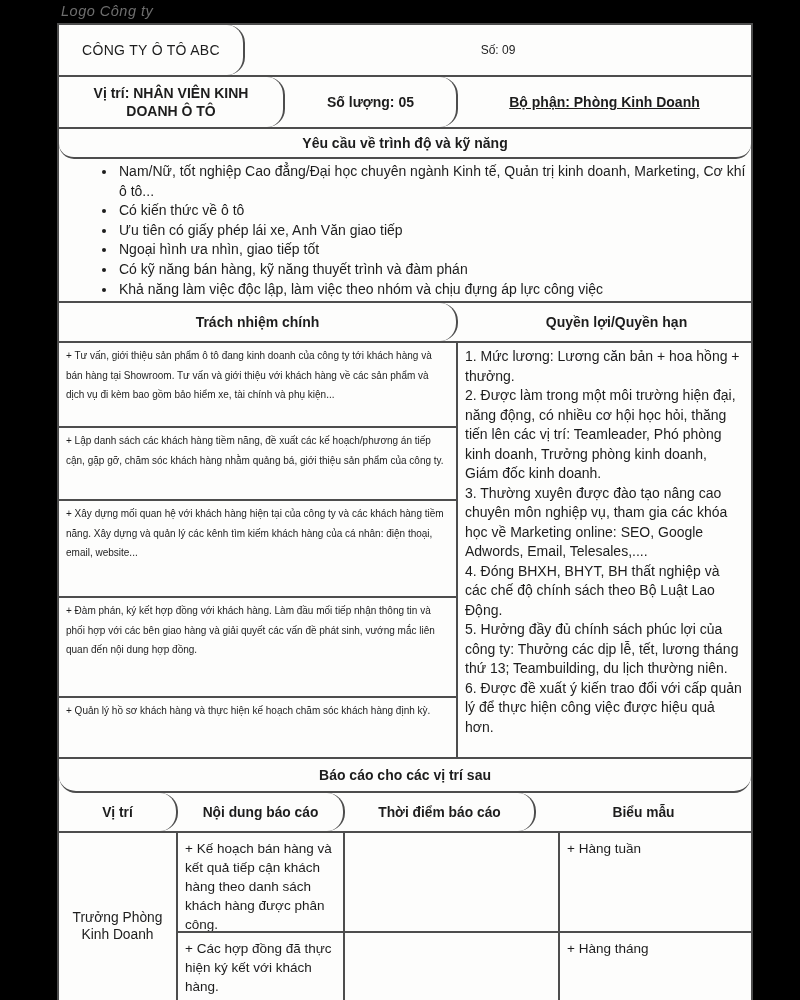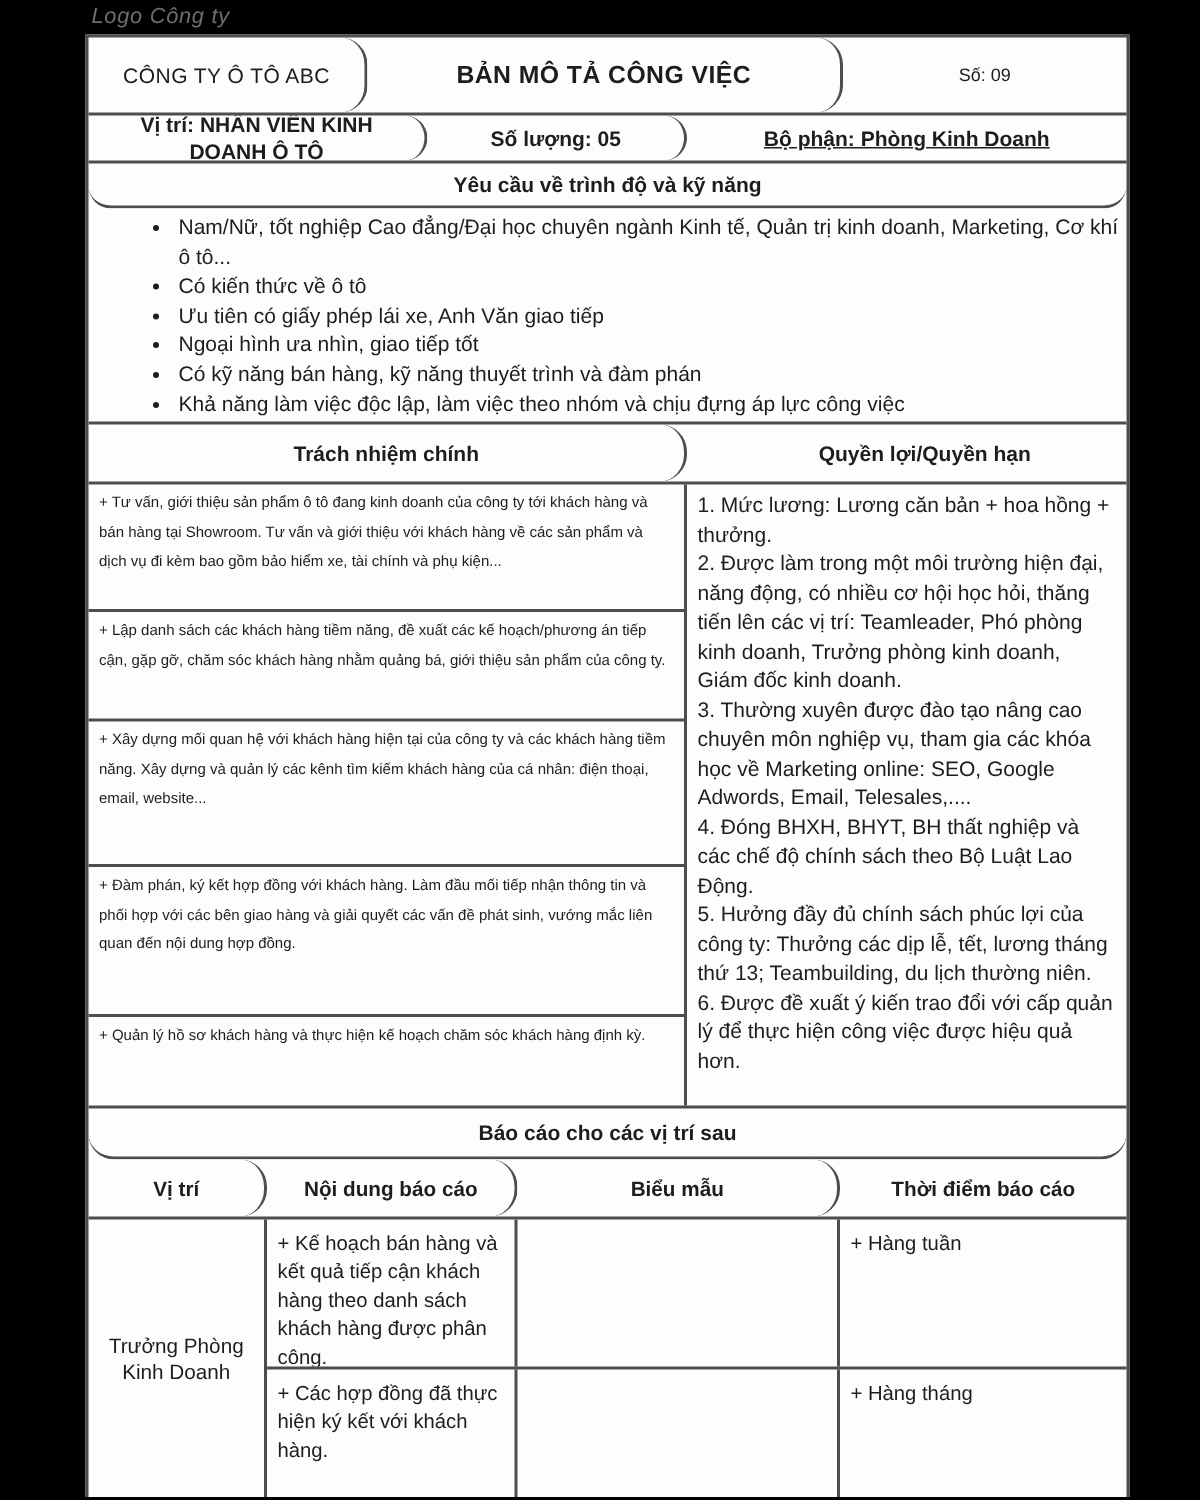--- a/index.html
+++ b/index.html
@@ -23,21 +23,21 @@
   .c:last-child { border-right:none; }
   .cc { display:flex; align-items:center; justify-content:center; text-align:center;border-radius:18px; }
   .b { font-weight:bold; }
 
   .r1 { height:52px; }
   .r1 .w1 { width:186px; } .r1 .w2 { width:317px; } .r1 .w3 { flex:1; }
   .company { font-size:14px; letter-spacing:.3px; }
   .title   { font-size:16.5px; letter-spacing:.3px; }
   .docnum  { font-size:12px; }
 
-  .r2 { height:32px; }
+  .r2 { height:52px; }
   .r2 .w1 { width:226px; } .r2 .w2 { width:173px; } .r2 .w3 { flex:1;text-decoration:underline; }
   .r2 .c { font-size:14px; line-height:18px; padding:0 14px; }
 
   .r3 { height:30px; font-size:14px; }
 
   .r-req { height:144px; }
   .r-req .c { width:100%; }
   .req-list { list-style:disc; margin-top:3px; padding-left:58px; font-size:14px; line-height:19.6px; }
   .req-list li { padding-left:2px; }
 
@@ -71,21 +71,20 @@
 </head>
 <body>
 
 <div class="page">
   <div class="logo">Logo Công ty</div>
 
   <div class="doc">
 
     <div class="r r1">
       <div class="c cc w1 company">CÔNG TY Ô TÔ ABC</div>
-      <div class="c cc w2 title b">BẢN MÔ TẢ CÔNG VIỆC</div>
       <div class="c cc w3 docnum">Số: 09</div>
     </div>
 
     <div class="r r2">
       <div class="c cc w1 b">Vị trí: NHÂN VIÊN KINH DOANH Ô TÔ</div>
       <div class="c cc w2 b">Số lượng: 05</div>
       <div class="c cc w3 b">Bộ phận: Phòng Kinh Doanh</div>
     </div>
 
     <div class="r r3 cc b">Yêu cầu về trình độ và kỹ năng</div>
@@ -124,22 +123,22 @@
         <div>5. Hưởng đầy đủ chính sách phúc lợi của công ty: Thưởng các dịp lễ, tết, lương tháng thứ 13; Teambuilding, du lịch thường niên.</div>
         <div>6. Được đề xuất ý kiến trao đổi với cấp quản lý để thực hiện công việc được hiệu quả hơn.</div>
       </div>
     </div>
 
     <div class="r r-reptitle cc b">Báo cáo cho các vị trí sau</div>
 
     <div class="r r-bthead">
       <div class="c cc bw1 b">Vị trí</div>
       <div class="c cc bw2 b">Nội dung báo cáo</div>
+      <div class="c cc bw4 b">Thời điểm báo cáo</div>
       <div class="c cc bw3 b">Biểu mẫu</div>
-      <div class="c cc bw4 b">Thời điểm báo cáo</div>
     </div>
 
     <div class="bt-body">
       <div class="pos-cell">Trưởng Phòng Kinh Doanh</div>
       <div class="bt-rows">
         <div class="bt-row bt-row1">
           <div class="bt-cell cw1">+ Kế hoạch bán hàng và kết quả tiếp cận khách hàng theo danh sách khách hàng được phân công.</div>
           <div class="bt-cell cw2"></div>
           <div class="bt-cell cw3">+ Hàng tuần</div>
         </div>

